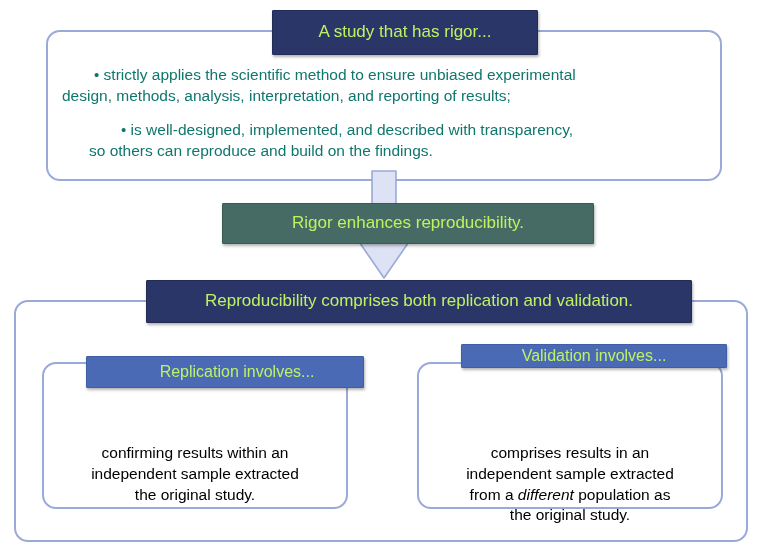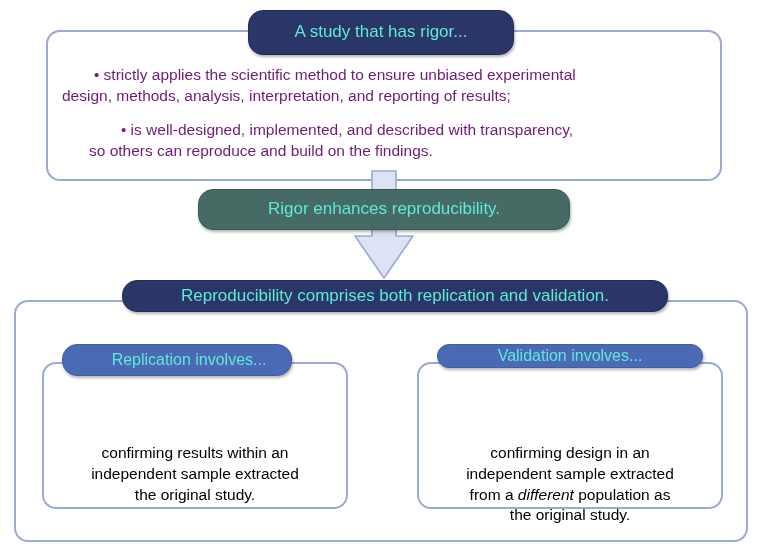--- a/index.html
+++ b/index.html
@@ -56,25 +56,26 @@
     width: 306px;
     height: 147px;
   }
 
   
   .pill {
     position: absolute;
     display: flex;
     align-items: center;
     justify-content: center;
-    border-radius: 15px;
-    color: #5eead4;
+    border-radius: 1px;
+    color: #bef264;
     text-align: center;
     line-height: 1.2;
     box-shadow: 1px 2px 3px rgba(0,0,0,0.30);
+    margin-left: 24px;
   }
   .pill-navy {
     background: #2b3668;
     border: 1px solid #222c56;
   }
   .pill-green {
     background: #466b64;
     border: 1px solid #3a5a53;
   }
   .pill-blue {
@@ -84,36 +85,36 @@
 
   .box-rigor-title {
     left: 248px;
     top: 10px;
     width: 266px;
     height: 45px;
     font-size: 17px;
   }
   .box-rigor-enhances {
     left: 198px;
-    top: 189px;
+    top: 203px;
     width: 372px;
     height: 41px;
     font-size: 17px;
   }
   .box-repro-header {
     left: 122px;
     top: 280px;
     width: 546px;
-    height: 32px;
+    height: 43px;
     font-size: 17px;
   }
   .box-replication-header {
     left: 62px;
-    top: 344px;
-    width: 230px;
+    top: 356px;
+    width: 278px;
     height: 32px;
     font-size: 16px;
     padding-left: 24px;
   }
   .box-validation-header {
     left: 437px;
     top: 344px;
     width: 266px;
     height: 24px;
     font-size: 16px;
@@ -128,21 +129,21 @@
     height: 110px;
   }
   .arrow-down svg { display: block; }
 
   
   .bullet-block {
     position: absolute;
     left: 62px;
     width: 650px;
     font-size: 15.5px;
-    color: #701a75;
+    color: #0f766e;
     line-height: 1.38;
   }
   .bullet-1 { top: 64px; }
   .bullet-2 { top: 119px; margin-left: 27px; }
   .bullet-line-first {
     text-indent: 32px;
   }
   .bullet-dot {
     font-size: 15px;
     line-height: 1;
@@ -206,21 +207,21 @@
   <div class="frame-sub frame-sub-left"></div>
   <div class="frame-sub frame-sub-right"></div>
 
   <div class="panel-text panel-text-left">
     <div>confirming results within an</div>
     <div>independent sample extracted</div>
     <div>the original study.</div>
   </div>
 
   <div class="panel-text panel-text-right">
-    <div>confirming design in an</div>
+    <div>comprises results in an</div>
     <div>independent sample extracted</div>
     <div><span>from a </span><span class="it">different</span><span> population as</span></div>
     <div>the original study.</div>
   </div>
 
   <div class="pill pill-blue box-replication-header">Replication involves...</div>
   <div class="pill pill-blue box-validation-header">Validation involves...</div>
 
   <div class="pill pill-navy box-repro-header">Reproducibility comprises both replication and validation.</div>
 

